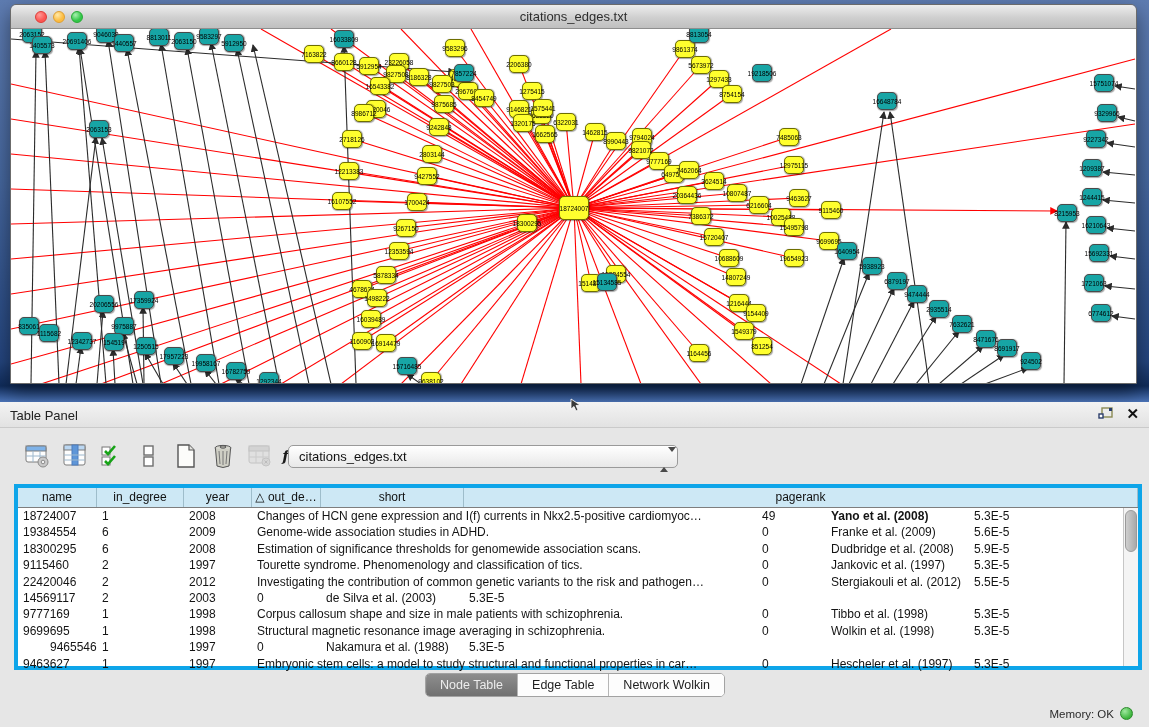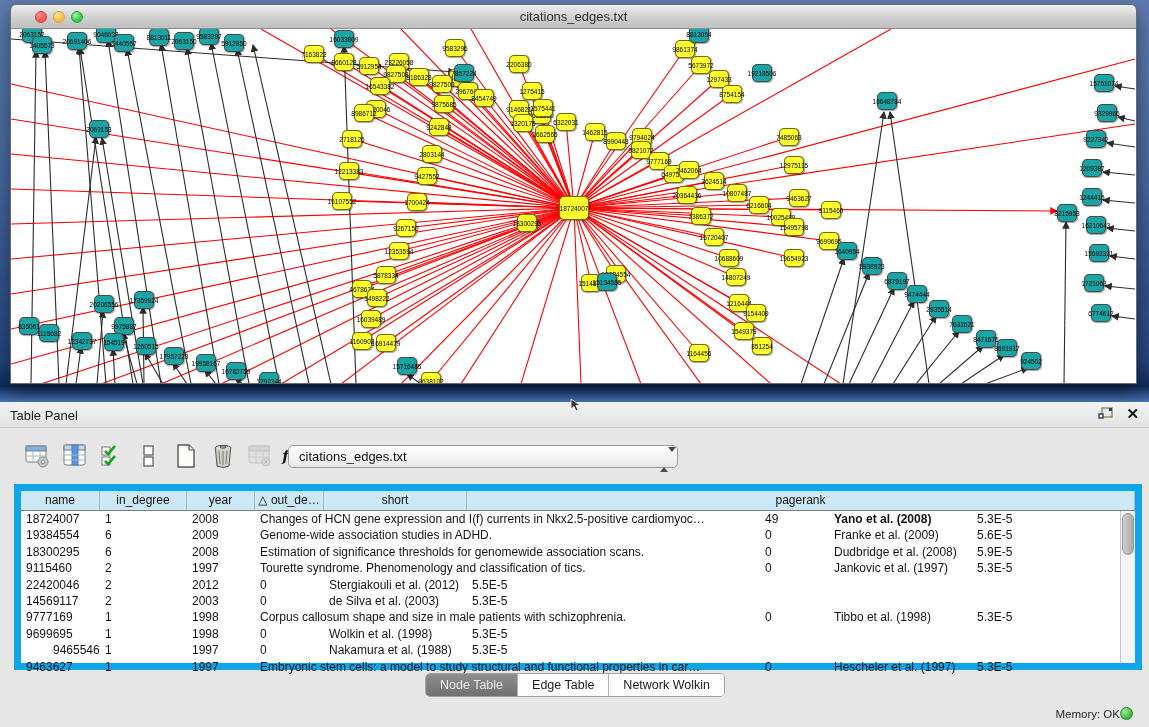--- a/index.html
+++ b/index.html
@@ -46,40 +46,40 @@
   .fx { font-family:"DejaVu Serif",serif; font-style:italic; font-size:15px; font-weight:bold; color:#1A1A1A; }
 
   .dropdown { position:absolute; left:288px; top:17px; width:390px; height:23px;
     background:linear-gradient(180deg,#FFFFFF,#E8E8E8); border:1px solid #9A9A9A;
     border-radius:5px; font-size:13px; color:#111; line-height:21px; padding-left:10px; }
   .dropdown .arrows { position:absolute; right:8px; top:3px; width:9px; }
   .dropdown .arrows .up { width:0;height:0;border-left:4px solid transparent;border-right:4px solid transparent;border-bottom:5px solid #4A4A4A; margin-bottom:2px;}
   .dropdown .arrows .dn { width:0;height:0;border-left:4px solid transparent;border-right:4px solid transparent;border-top:5px solid #4A4A4A;}
 
   .tablebox { position:absolute; left:14px; top:56px; width:1128px; height:186px;
-    background:#FFFFFF; border:7px solid #0ea5e9; }
+    background:#FFFFFF; border:4px solid #0ea5e9; }
   .thead { display:flex; height:20px; background:#CDE8F5; border-bottom:1px solid #7E7E7E; }
   .th { font-size:12px; color:#111; text-align:center; line-height:19px;
     border-right:1px solid #9EBDCB; overflow:hidden; white-space:nowrap; }
   .trow { display:flex; height:16.4px; }
   .td { font-size:12px; color:#141414; line-height:16px; padding-left:5px;
     overflow:hidden; white-space:nowrap; }
   .vscroll { position:absolute; right:0; top:20px; bottom:0; width:15px;
     background:#F4F4F4; border-left:1px solid #C6C6C6; }
   .vthumb { position:absolute; left:1px; top:2px; width:12px; height:42px; border-radius:7px;
     background:linear-gradient(90deg,#CFCFCF,#A9A9A9); border:1px solid #9A9A9A; }
 
   .tabs { position:absolute; left:575px; top:245px; transform:translateX(-50%);
     display:inline-flex; border:1px solid #A2A2A2; border-radius:5px; overflow:hidden;
     background:#FFFFFF; }
   .tab { font-size:12.5px; padding:4px 14px; color:#1E1E1E; border-right:1px solid #B5B5B5; background:#FDFDFD; }
   .tab:last-child { border-right:none; }
   .tab.active { background:linear-gradient(180deg,#8E8E8E,#707070); color:#ECECEC; }
 
-  .statusbar { position:absolute; right:16px; bottom:7px; display:flex; align-items:center; }
+  .statusbar { position:absolute; right:16px; bottom:7px; display:flex; align-items:center; gap:6px; }
   .statusbar .mem { font-size:11.5px; color:#2A2A2A; }
   .memdot { width:13px; height:13px; border-radius:50%;
     background:radial-gradient(circle at 35% 30%,#9FE89F,#3CB43C 70%); border:1px solid #2A8A2A; }
 
   .cursor { position:absolute; left:570px; top:398px; z-index:50; }
 </style>
 </head>
 <body>
 
 <div class="desktop">
@@ -760,20 +760,21 @@
           <div class="td" style="width: 68px;">1997</div>
           <div class="td" style="width: 505px;">Tourette syndrome. Phenomenology and classification of tics.</div>
           <div class="td" style="width: 69px;">0</div>
           <div class="td" style="width: 143px;">Jankovic et al. (1997)</div>
           <div class="td" style="width: 157px; flex: 1 1 0%;">5.3E-5</div>
         </div>
         <div class="trow">
           <div class="td" style="width: 79px;">22420046</div>
           <div class="td" style="width: 87px;">2</div>
           <div class="td" style="width: 68px;">2012</div>
+          <div class="td" style="width: 505px;">Investigating the contribution of common genetic variants to the risk and pathogen…</div>
           <div class="td" style="width: 69px;">0</div>
           <div class="td" style="width: 143px;">Stergiakouli et al. (2012)</div>
           <div class="td" style="width: 157px; flex: 1 1 0%;">5.5E-5</div>
         </div>
         <div class="trow">
           <div class="td" style="width: 79px;">14569117</div>
           <div class="td" style="width: 87px;">2</div>
           <div class="td" style="width: 68px;">2003</div>
           <div class="td" style="width: 69px;">0</div>
           <div class="td" style="width: 143px;">de Silva et al. (2003)</div>
@@ -785,20 +786,21 @@
           <div class="td" style="width: 68px;">1998</div>
           <div class="td" style="width: 505px;">Corpus callosum shape and size in male patients with schizophrenia.</div>
           <div class="td" style="width: 69px;">0</div>
           <div class="td" style="width: 143px;">Tibbo et al. (1998)</div>
           <div class="td" style="width: 157px; flex: 1 1 0%;">5.3E-5</div>
         </div>
         <div class="trow">
           <div class="td" style="width: 79px;">9699695</div>
           <div class="td" style="width: 87px;">1</div>
           <div class="td" style="width: 68px;">1998</div>
+          <div class="td" style="width: 505px;">Structural magnetic resonance image averaging in schizophrenia.</div>
           <div class="td" style="width: 69px;">0</div>
           <div class="td" style="width: 143px;">Wolkin et al. (1998)</div>
           <div class="td" style="width: 157px; flex: 1 1 0%;">5.3E-5</div>
         </div>
         <div class="trow">
           <div class="td" style="width: 79px; padding-left: 32px;">9465546</div>
           <div class="td" style="width: 87px;">1</div>
           <div class="td" style="width: 68px;">1997</div>
           <div class="td" style="width: 69px;">0</div>
           <div class="td" style="width: 143px;">Nakamura et al. (1988)</div>

